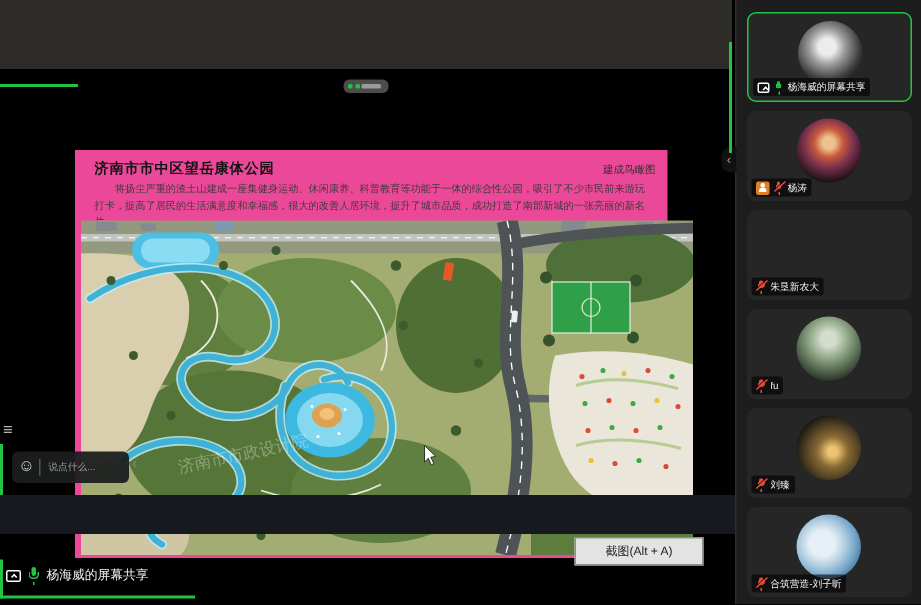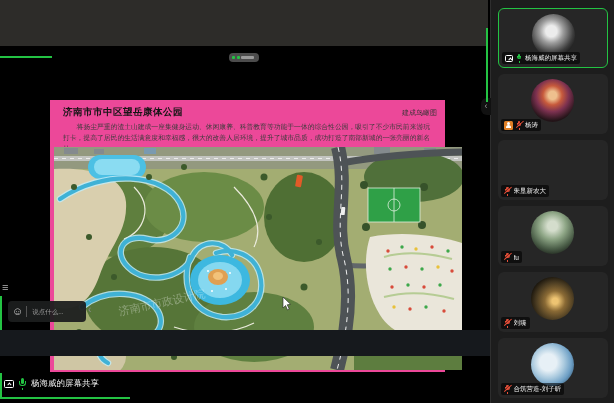--- a/index.html
+++ b/index.html
@@ -343,20 +343,21 @@
   <div id="tray-chevron" class="abs">^</div>
   <div id="tray-a" class="abs"></div>
   <div id="tray-b" class="abs"></div>
   <div id="tb-clock" class="abs">
     <div>13:08 周六</div>
     <div>2022/12/3</div>
   </div>
   <div id="tray-note" class="abs"></div>
   <div id="tb-action" class="abs"></div>
 
+  <div id="shot-btn" class="abs">截图(Alt + A)</div>
   <div id="share-banner" class="abs">
     <span class="share-ic"></span>
     <span class="mic big on">
         <i></i>
         <b></b>
         <u></u>
       </span>
     <span class="txt">杨海威的屏幕共享</span>
   </div>
 

